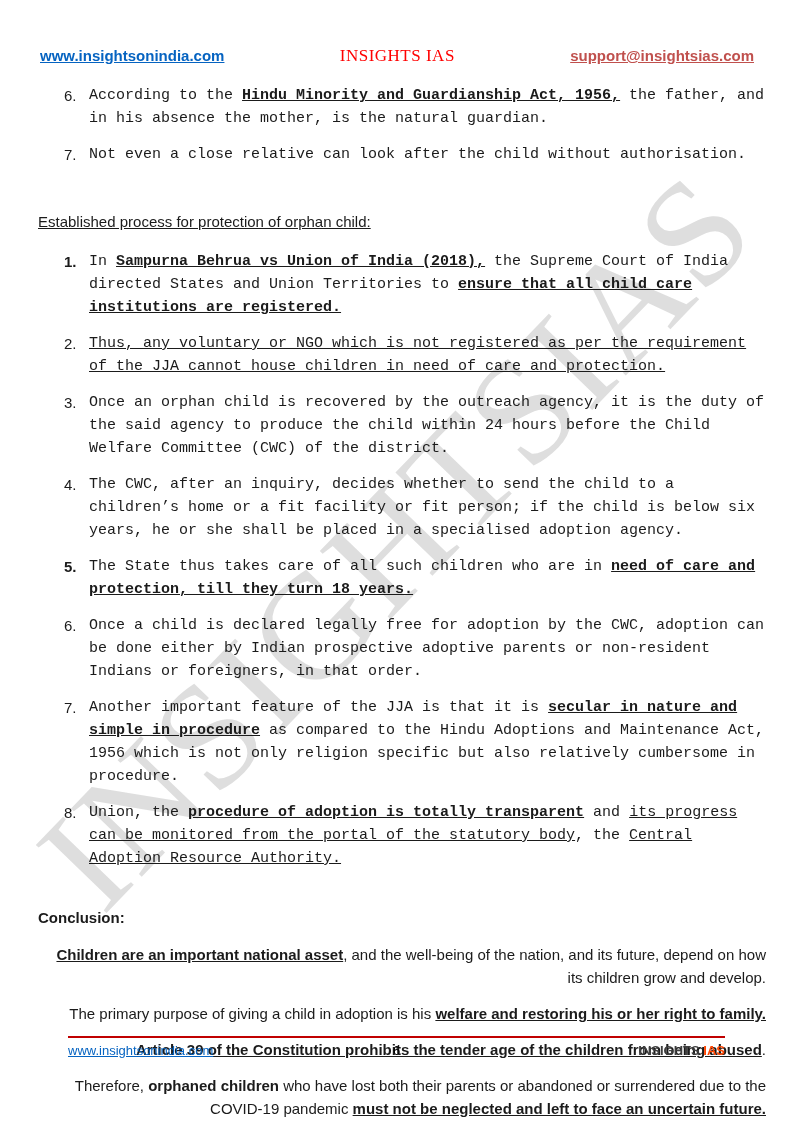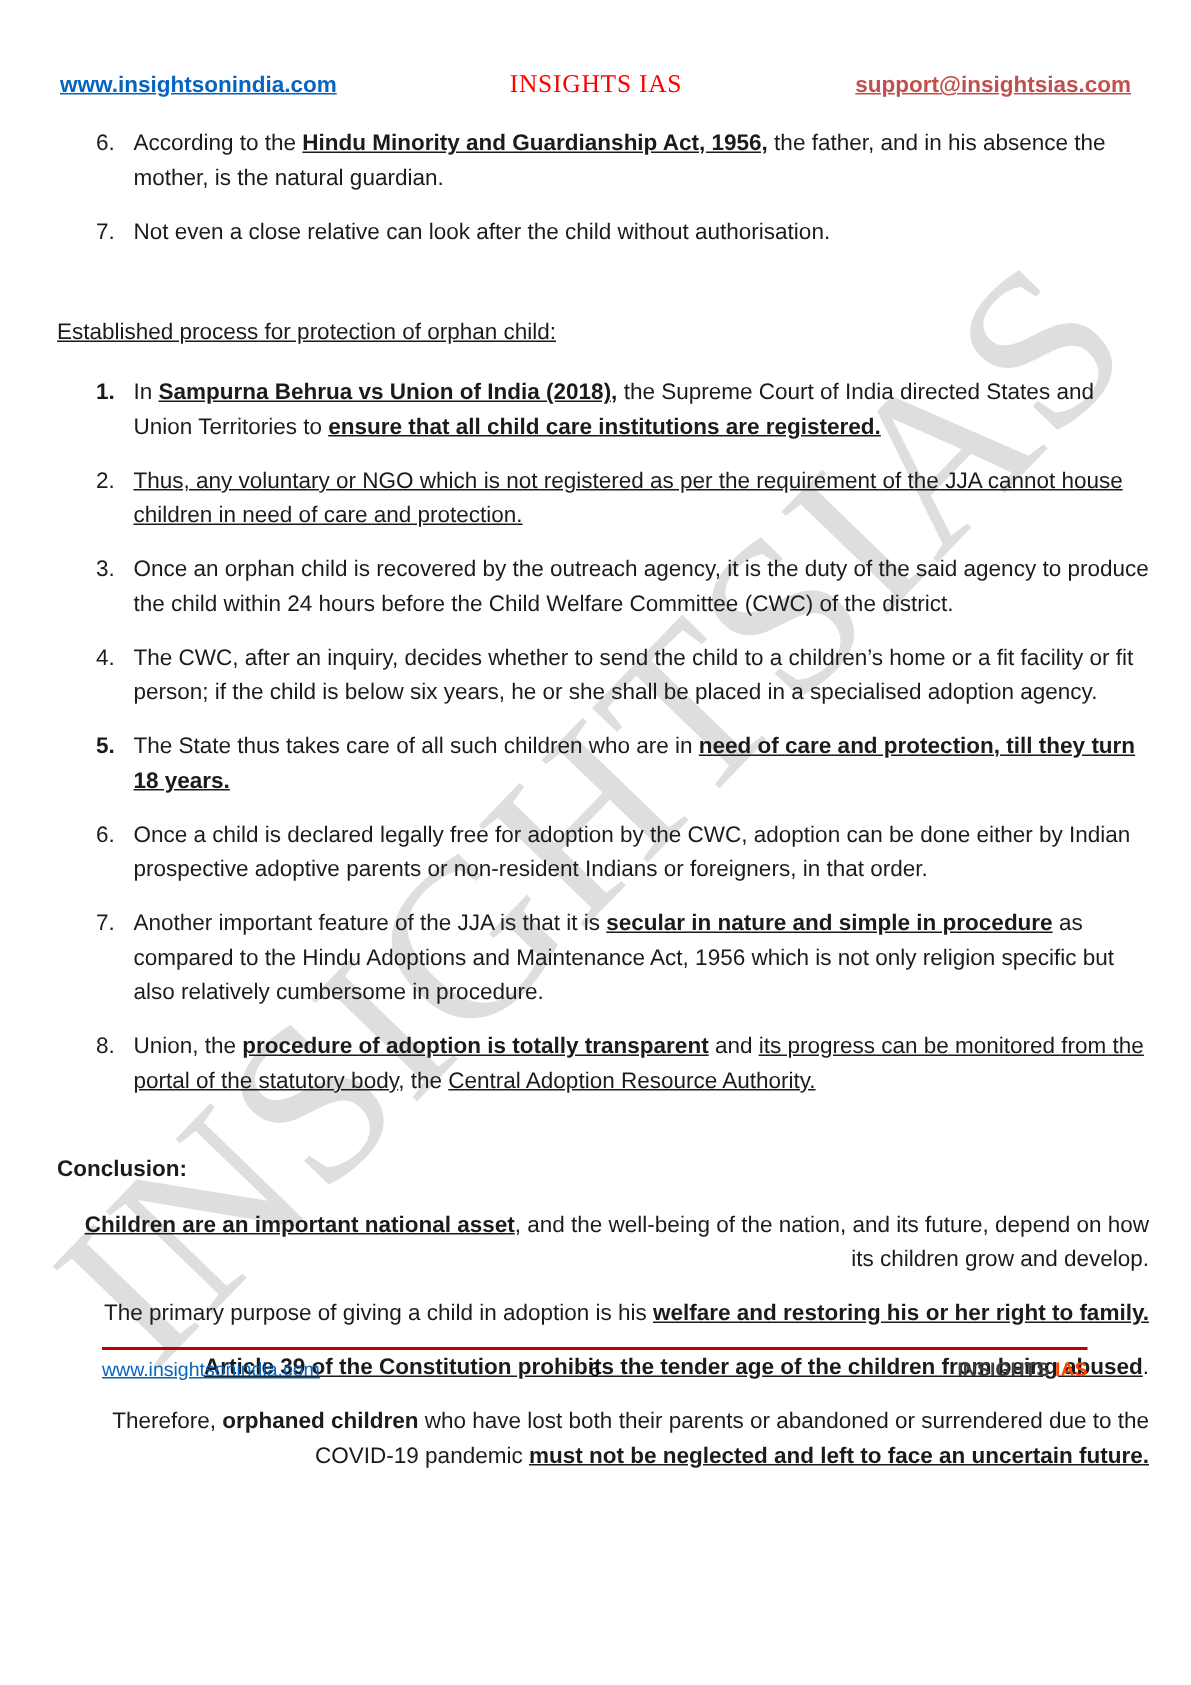--- a/index.html
+++ b/index.html
@@ -49,21 +49,21 @@
   .hdr .brand{
     font-family:"Liberation Serif","DejaVu Serif",serif;
     color:var(--brand-red);
     font-size:17px;letter-spacing:.5px;
   }
   .hdr .support{color:var(--support-maroon);font-weight:bold;}
   
   main{padding:18px 28px 0 38px;font-size:15px;line-height:23px;}
   .li{display:flex;margin:0 0 13px 26px;}
   .li .num{flex:0 0 25px;}
-  .li .content{flex:1;}
+  .li .content{flex:1;font-family:Liberation Mono, monospace;}
   .b{font-weight:bold;}
   .u{text-decoration:underline;}
   .bu{font-weight:bold;text-decoration:underline;}
   .section-heading{
     font-size:15px;font-weight:normal;text-decoration:underline;
     margin:44px 0 17px 0;
   }
   .process-wrap{margin-bottom:0;}
   .conclusion-heading{
     font-size:15px;font-weight:bold;

